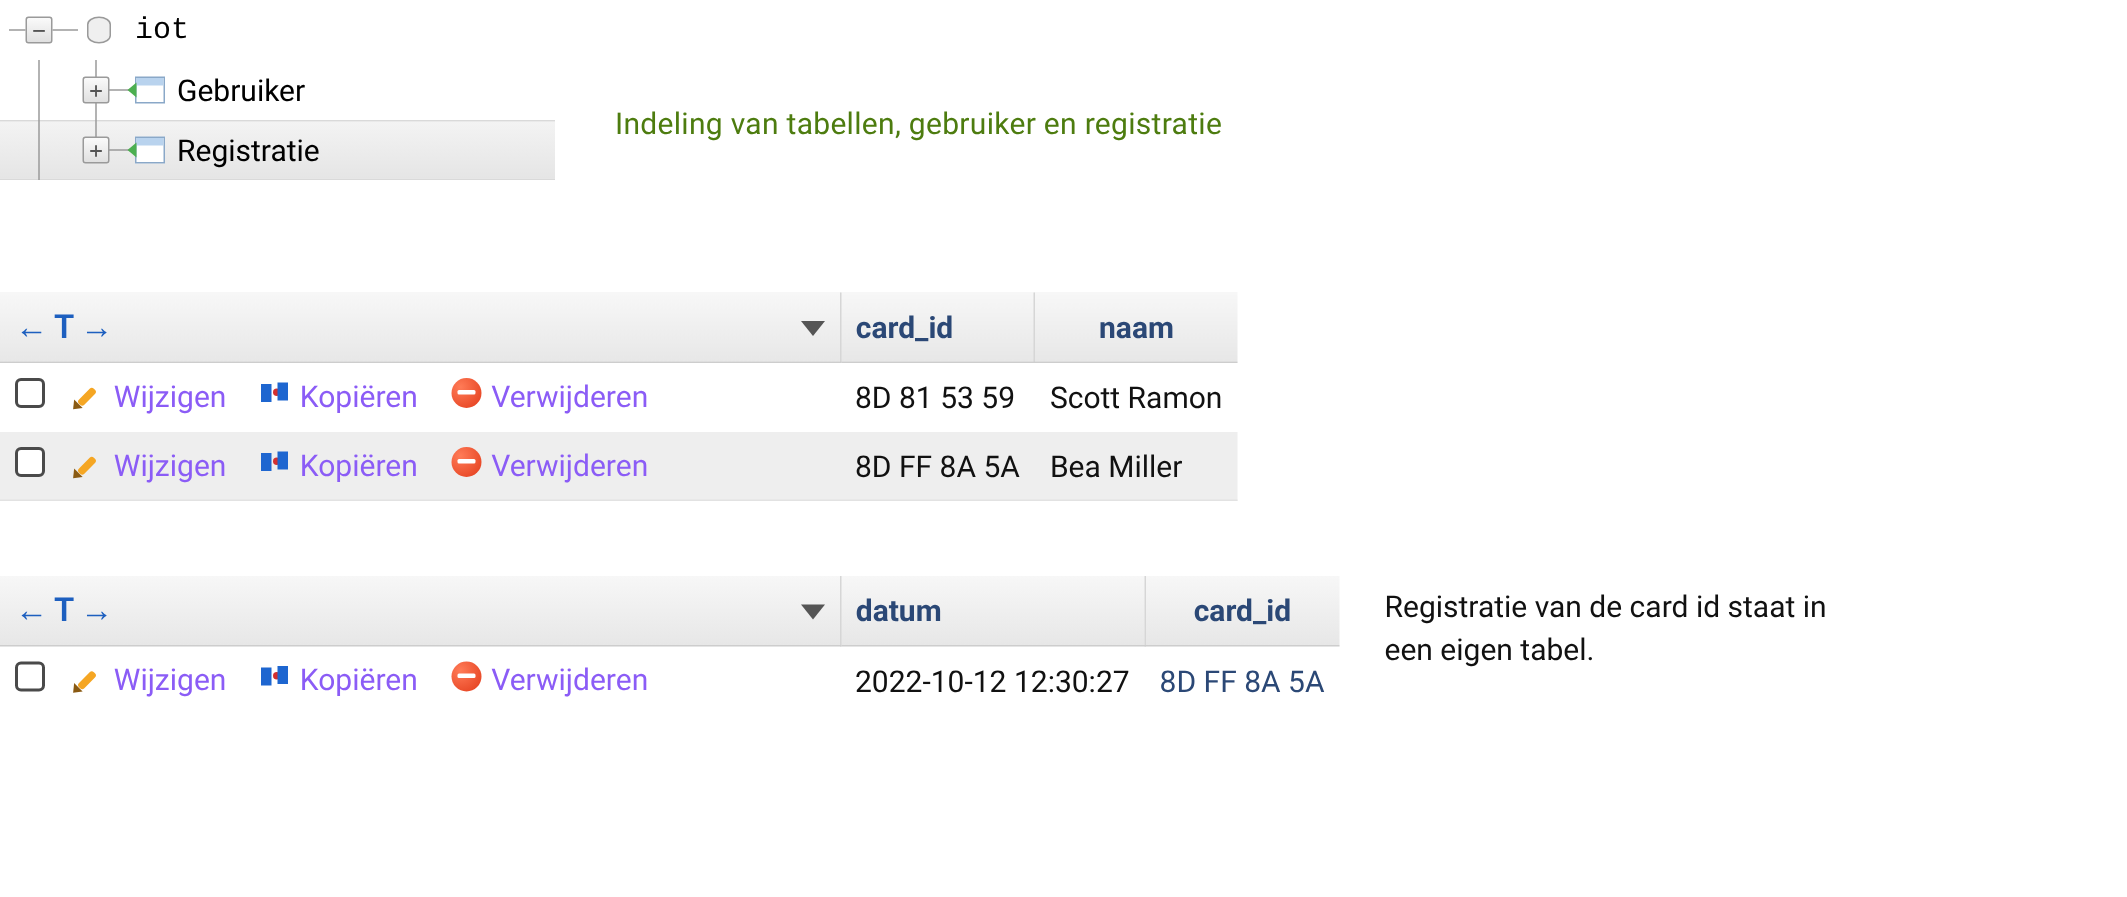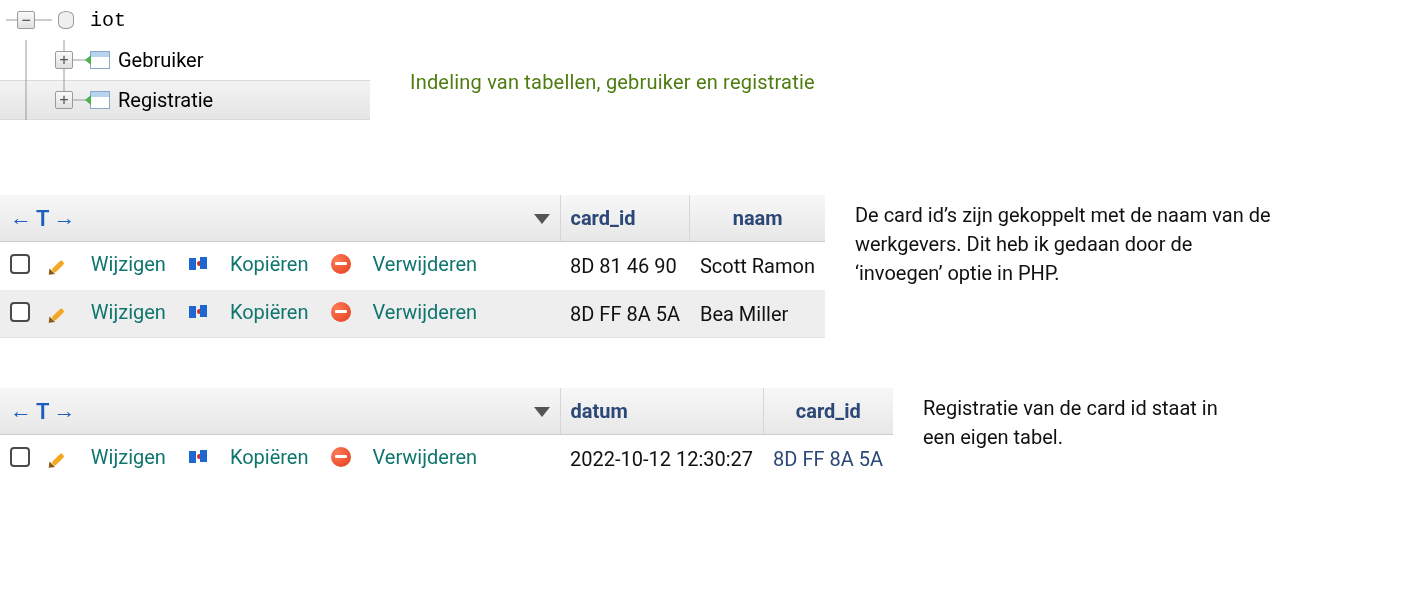--- a/index.html
+++ b/index.html
@@ -156,21 +156,21 @@
     color:#1d5fbf;
     font-weight:400;
   }
   table.datagrid thead th:last-child { border-right:none;text-align:center;}
   table.datagrid tbody tr.even td { background:#fff; border-bottom:1px solid #fff;}
   table.datagrid tbody tr.odd td { background:#eeeeee; border-bottom:1px solid #e2e2e2;}
   .cb {
     width:20px;height:20px;border:2px solid #4a4a4a;border-radius:4px;display:inline-block;background:#fff;
   }
 
-  .act { display:inline-flex; align-items:center; gap:21px; color:#0f766e; }
+  .act { display:inline-flex; align-items:flex-start; gap:6px; color:#8b5cf6; }
   .act + .act { margin-left: 18px; }
   .link-val { color:#2b4876; }
 
   .options-glyph {
     display:inline-flex; align-items:center; gap:4px;
     color:#1d5fbf; font-size:22px; font-weight:300;
   }
   .drop-tri {
     width:0;height:0;border-left:8px solid transparent;border-right:8px solid transparent;border-top:10px solid #555;display:inline-block;
   }
@@ -273,21 +273,21 @@
               <span class="ico ico-copy">
                 <span class="pin"></span>
               </span>
               <span>Kopiëren</span>
             </span>
           <span class="act">
               <span class="ico ico-del"></span>
               <span>Verwijderen</span>
             </span>
         </td>
-        <td>8D 81 46 90</td>
+        <td>8D 81 53 59</td>
         <td>Scott Ramon</td>
       </tr>
       <tr class="odd">
         <td>
           <span class="td-cb"><span class="cb"></span></span>
           &nbsp;&nbsp;
           <span class="act">
               <span class="ico ico-edit"></span>
               <span>Wijzigen</span>
             </span>
@@ -301,21 +301,20 @@
               <span class="ico ico-del"></span>
               <span>Verwijderen</span>
             </span>
         </td>
         <td>8D FF 8A 5A</td>
         <td>Bea Miller</td>
       </tr>
     </tbody>
   </table>
 
-  <div class="note-para gap-right-note">De card id’s zijn gekoppelt met de naam van de werkgevers. Dit heb ik gedaan door de ‘invoegen’ optie in PHP.</div>
 </div>
 
 <div class="block3">
   <table class="datagrid">
     <thead>
       <tr>
         <th class="actions-header" style="width:560px;">
           <span class="options-glyph">
             <span>←</span>
             <span style="font-weight:600;">T</span>

